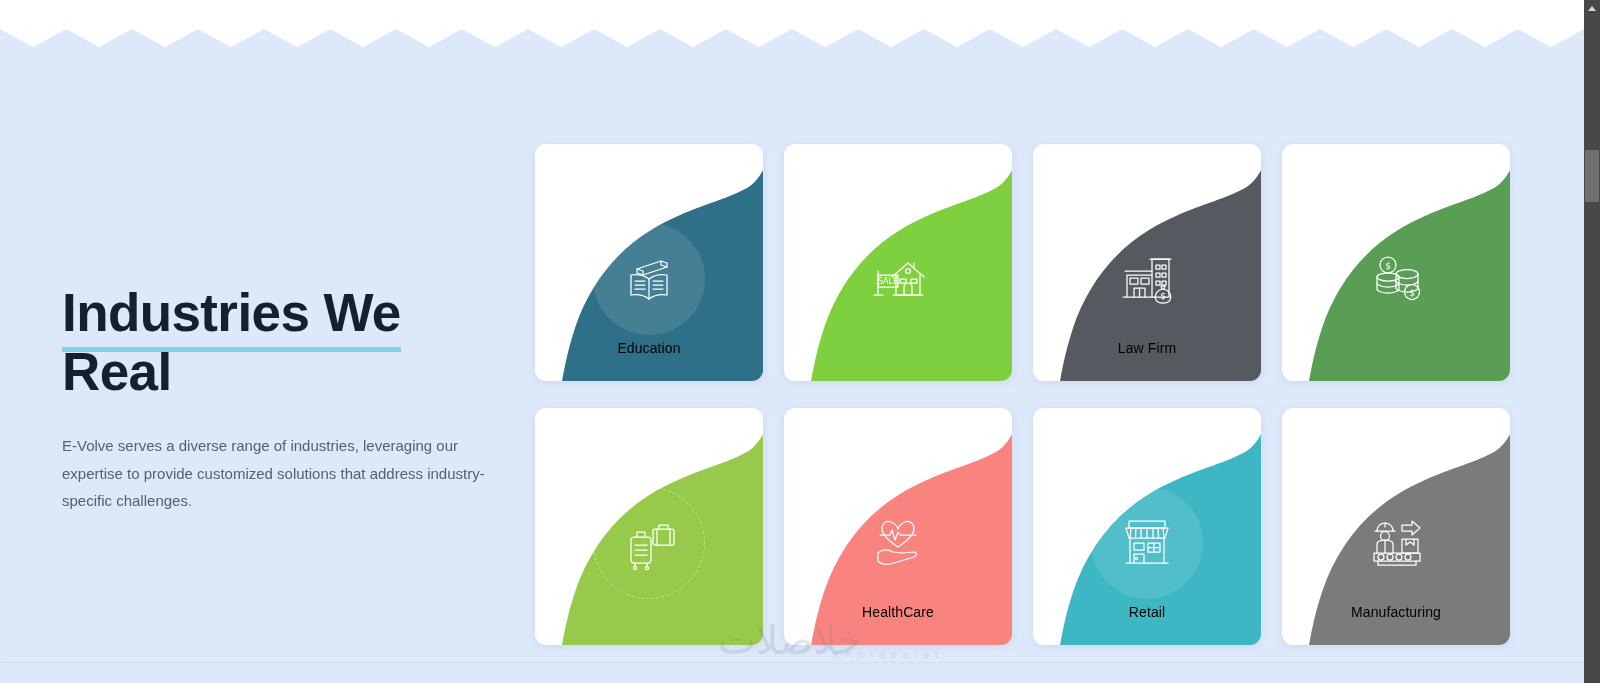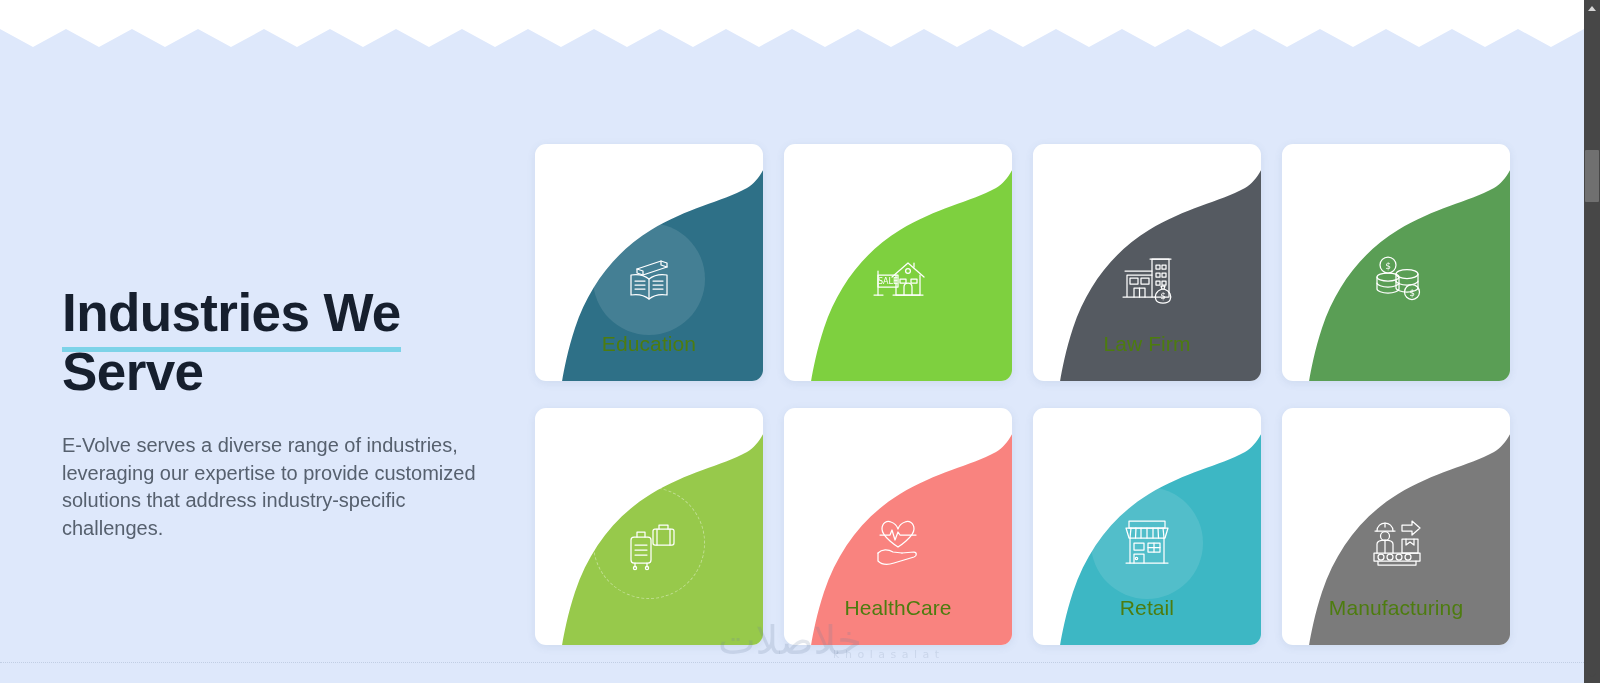--- a/index.html
+++ b/index.html
@@ -74,21 +74,21 @@
     position: relative;
     display: inline;
     background-image: linear-gradient(#7dd3e8, #7dd3e8);
     background-repeat: no-repeat;
     background-size: 100% 7px;
     background-position: 0 104%;
     padding-bottom: 10px;
   }
   .intro p {
     margin-top: 31px;
-    font-size: 20px;
+    font-size: 15px;
     line-height: 27.5px;
     color: #56606e;
     max-width: 430px;
   }
 
   
   .grid {
     position: absolute;
     left: 535px;
     top: 144px;
@@ -155,22 +155,22 @@
     stroke-linecap: round;
     stroke-linejoin: round;
   }
 
   .card-label {
     position: absolute;
     left: 0;
     bottom: 25px;
     width: 100%;
     text-align: center;
-    color: #4d7c0f;
-    font-size: 21px;
+    color: #000000;
+    font-size: 14px;
     letter-spacing: 0.1px;
   }
 
   
   .watermark {
     position: absolute;
     left: 640px;
     top: 612px;
     width: 300px;
     height: 62px;
@@ -243,21 +243,21 @@
   }
 </style>
 </head>
 <body>
 
 <div id="page">
 
   <div class="bg-blue"></div>
 
   <div class="intro">
-    <h1><span class="u-line">Industries We</span><br><span>Serve</span></h1>
+    <h1><span class="u-line">Industries We</span><br><span>Real</span></h1>
     <p>E-Volve serves a diverse range of industries, leveraging our expertise to provide customized solutions that address industry-specific challenges.</p>
   </div>
 
   <div class="grid">
 
     <div class="card">
       <div class="blob">
         <svg viewBox="0 0 240 240" preserveAspectRatio="none">
           <path d="M240,0 L240,240 L30,240 C30,240 34,210 44,180 C58,138 84,104 120,82 C156,60 190,54 216,40 C228,33 236,18 240,0 Z" fill="#2e7087"></path>
         </svg>

